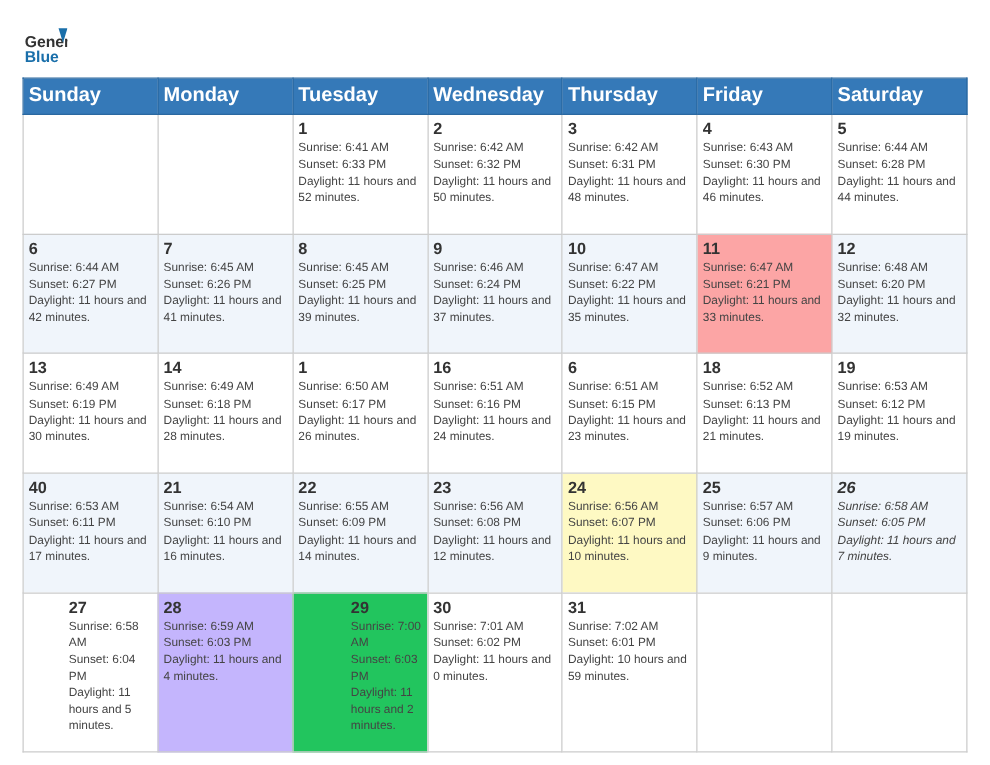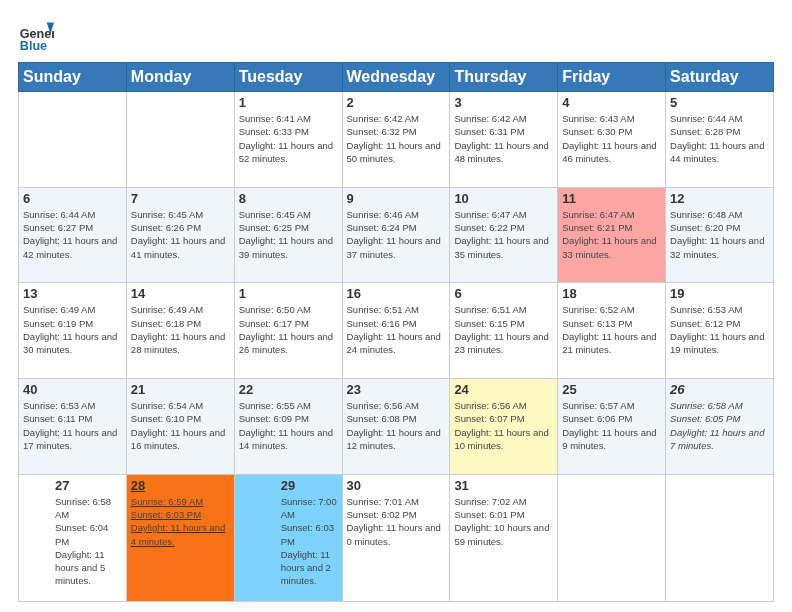--- a/index.html
+++ b/index.html
@@ -235,25 +235,25 @@
           <td style="background: rgb(240, 245, 251); font-style: italic;">
             <span class="day-number">26</span>
             <div class="day-info">Sunrise: 6:58 AM<br>Sunset: 6:05 PM<br>Daylight: 11 hours and 7 minutes.</div>
           </td>
         </tr>
         <tr>
           <td style="background: rgb(255, 255, 255); padding-left: 36px;">
             <span class="day-number">27</span>
             <div class="day-info">Sunrise: 6:58 AM<br>Sunset: 6:04 PM<br>Daylight: 11 hours and 5 minutes.</div>
           </td>
-          <td style="background: #f97316; text-decoration: underline;">
+          <td style="background: #c4b5fd;">
             <span class="day-number">28</span>
             <div class="day-info">Sunrise: 6:59 AM<br>Sunset: 6:03 PM<br>Daylight: 11 hours and 4 minutes.</div>
           </td>
-          <td style="background: #7dd3fc; padding-left: 46px;">
+          <td style="background: #22c55e; padding-left: 46px;">
             <span class="day-number">29</span>
             <div class="day-info">Sunrise: 7:00 AM<br>Sunset: 6:03 PM<br>Daylight: 11 hours and 2 minutes.</div>
           </td>
           <td style="background: rgb(255, 255, 255); margin-left: 28px;">
             <span class="day-number">30</span>
             <div class="day-info">Sunrise: 7:01 AM<br>Sunset: 6:02 PM<br>Daylight: 11 hours and 0 minutes.</div>
           </td>
           <td style="background: rgb(255, 255, 255);">
             <span class="day-number">31</span>
             <div class="day-info">Sunrise: 7:02 AM<br>Sunset: 6:01 PM<br>Daylight: 10 hours and 59 minutes.</div>

